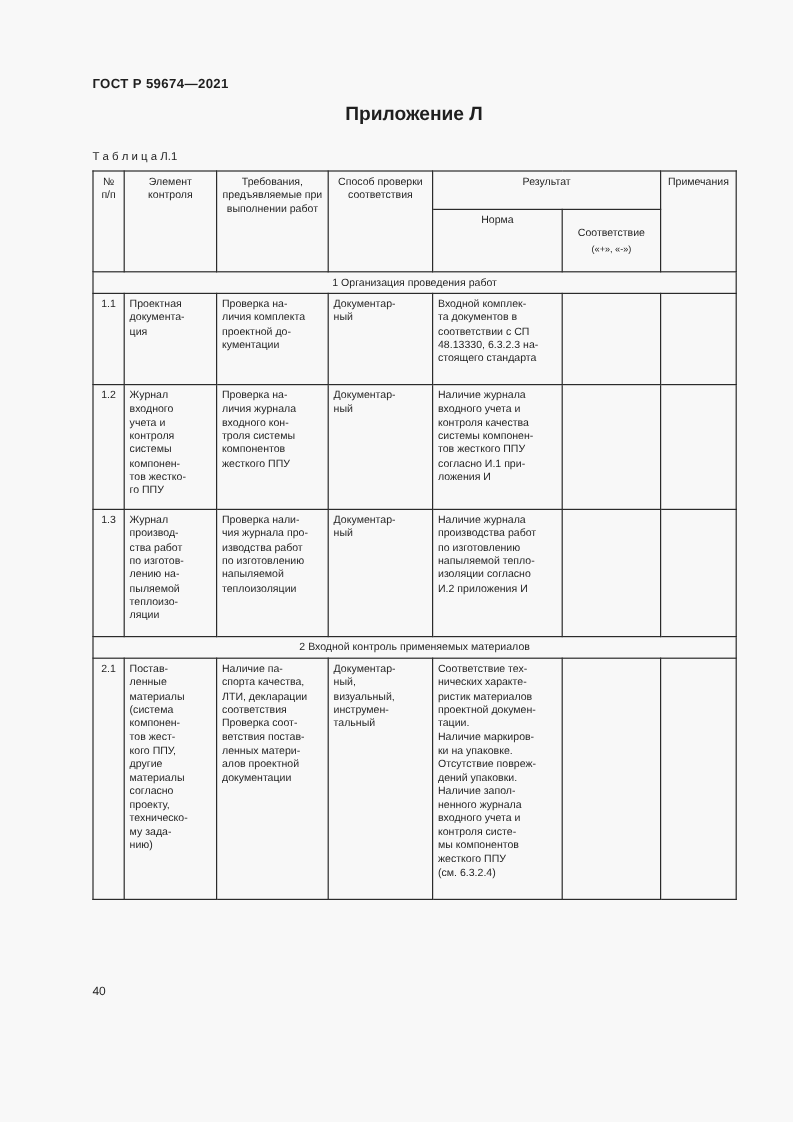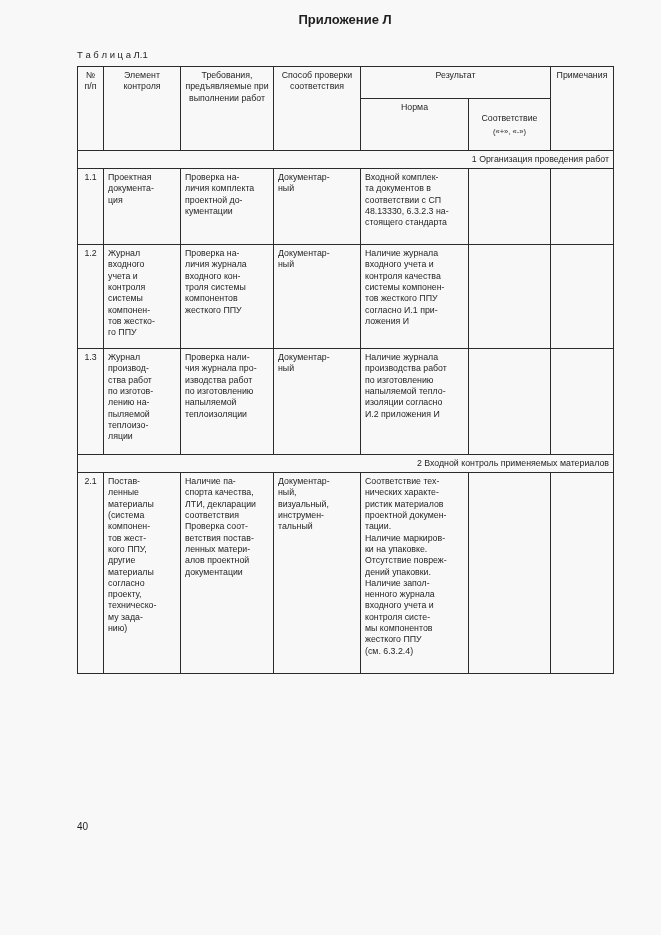--- a/index.html
+++ b/index.html
@@ -15,21 +15,21 @@
     left: 77px; top: 0;
     width: 536px;
   }
   .doc-header {
     margin-top: 64px;
     font-size: 11px;
     font-weight: bold;
     letter-spacing: 0.3px;
   }
   .appendix-block { margin-top: 13px; text-align: center; }
-  .appendix-line { font-size: 13px; font-weight: bold; line-height: 13px; }
+  .appendix-line { font-size: 16px; font-weight: bold; line-height: 13px; }
   .main-title {
     margin-top: 15px;
     text-align: center;
     font-size: 11.5px;
     font-weight: bold;
   }
   .table-label {
     margin-top: 23px;
     font-size: 9.5px;
   }
@@ -53,41 +53,42 @@
     text-align: center;
     vertical-align: middle;
     white-space: normal;
     padding: 2px 3px;
   }
   tr.hrow-top td { height: 26px; }
   tr.hrow-bot td { height: 36px; }
   td.dbl-bottom { border-bottom: 3px double #2b2b2b; }
   .compliance-sub { display: block; font-size: 7.6px; margin-top: 1px; }
   td.section-cell {
-    text-align: right;
+    text-align: center;
     vertical-align: middle;
     height: 12px;
     padding: 2px;
   }
   td.num-cell { text-align: center; padding-left: 1px; padding-right: 1px; margin-top: 48px; }
   tr.r11 td { height: 70px; }
   tr.r12 td { height: 98px; }
   tr.r13 td { height: 100px; }
   tr.r21 td { height: 195px; }
   .page-number {
     position: absolute;
     left: 77px; top: 821px;
     font-size: 10px;
   }
 </style>
 </head>
 <body>
 
 <div class="content">
 
+  <div class="doc-header">ГОСТ Р 59674—2021</div>
 
   <div class="appendix-block">
     <div class="appendix-line">Приложение Л</div>
   </div>
 
 
   <div class="table-label">Т а б л и ц а   Л.1</div>
 
   <table class="gost">
     <colgroup>

